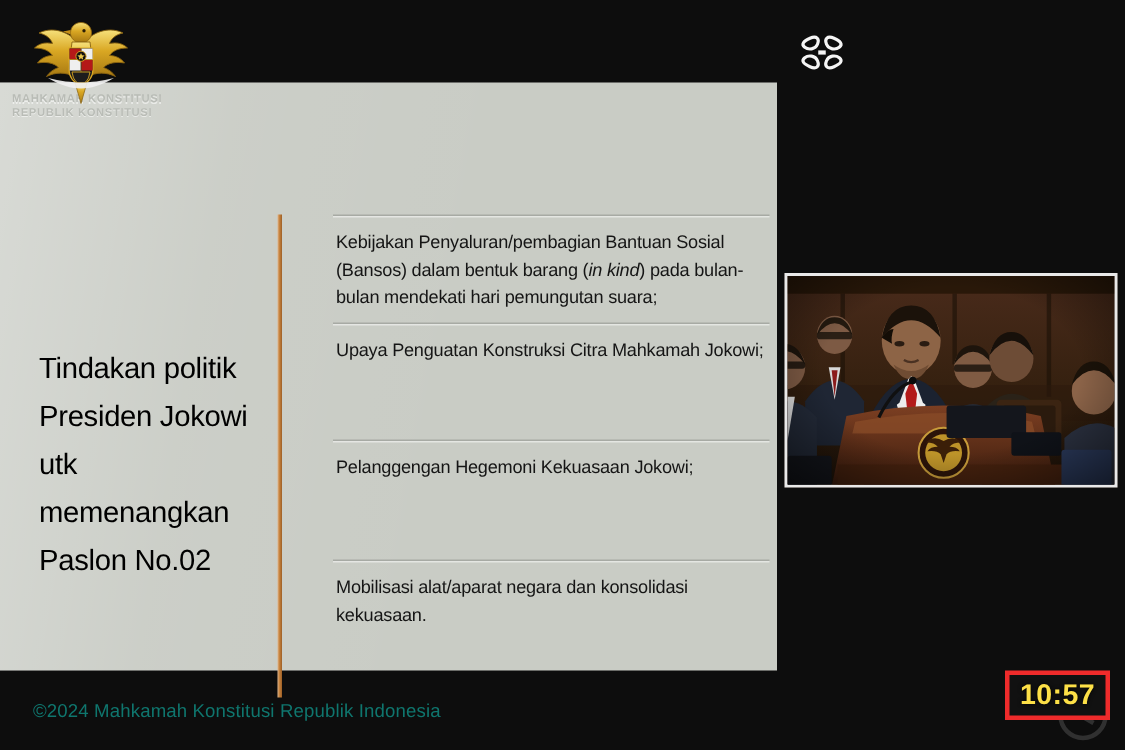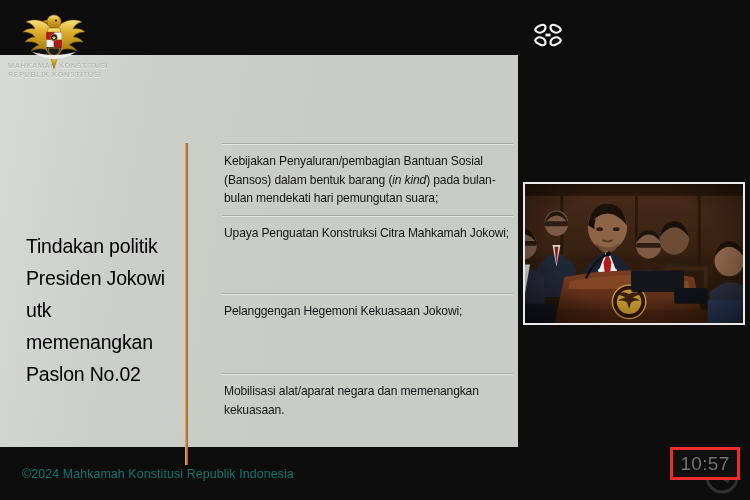--- a/index.html
+++ b/index.html
@@ -144,23 +144,23 @@
     position: absolute;
     left: 670px; top: 447px;
     width: 70px; height: 33px;
     border: 3px solid #ef2b2b;
     background: #111;
     display: flex;
     align-items: center;
     justify-content: center;
   }
   #timer-value {
-    color: #737373;
+    color: #fde047;
     font-size: 19px;
-    font-weight: 400;
+    font-weight: 700;
     letter-spacing: .3px;
     text-shadow: 0 0 3px rgba(0,0,0,.9);
   }
   #timer-watermark {
     position: absolute;
     left: 700px; top: 455px;
     width: 44px; height: 42px;
     opacity: .17;
     pointer-events: none;
   }
@@ -190,21 +190,21 @@
         <div class="bullet-row" style="top: 72px;">
           <div class="bullet-sep"></div>
           <div class="bullet-text">Upaya Penguatan Konstruksi Citra Mahkamah Jokowi;</div>
         </div>
         <div class="bullet-row" style="top: 150px;">
           <div class="bullet-sep"></div>
           <div class="bullet-text">Pelanggengan Hegemoni Kekuasaan Jokowi;</div>
         </div>
         <div class="bullet-row" style="top: 230px;">
           <div class="bullet-sep"></div>
-          <div class="bullet-text">Mobilisasi alat/aparat negara dan memenangkan kekuasaan.</div>
+          <div class="bullet-text">Mobilisasi alat/aparat negara dan konsolidasi kekuasaan.</div>
         </div>
       </div>
   </div>
 
   <div id="garuda-emblem">
     <svg viewBox="0 0 72 62" width="72" height="62">
       <defs>
         <linearGradient id="goldg" x1="0" y1="0" x2="0" y2="1">
           <stop offset="0%" stop-color="#f6e07a"></stop>
           <stop offset="45%" stop-color="#d9a723"></stop>

